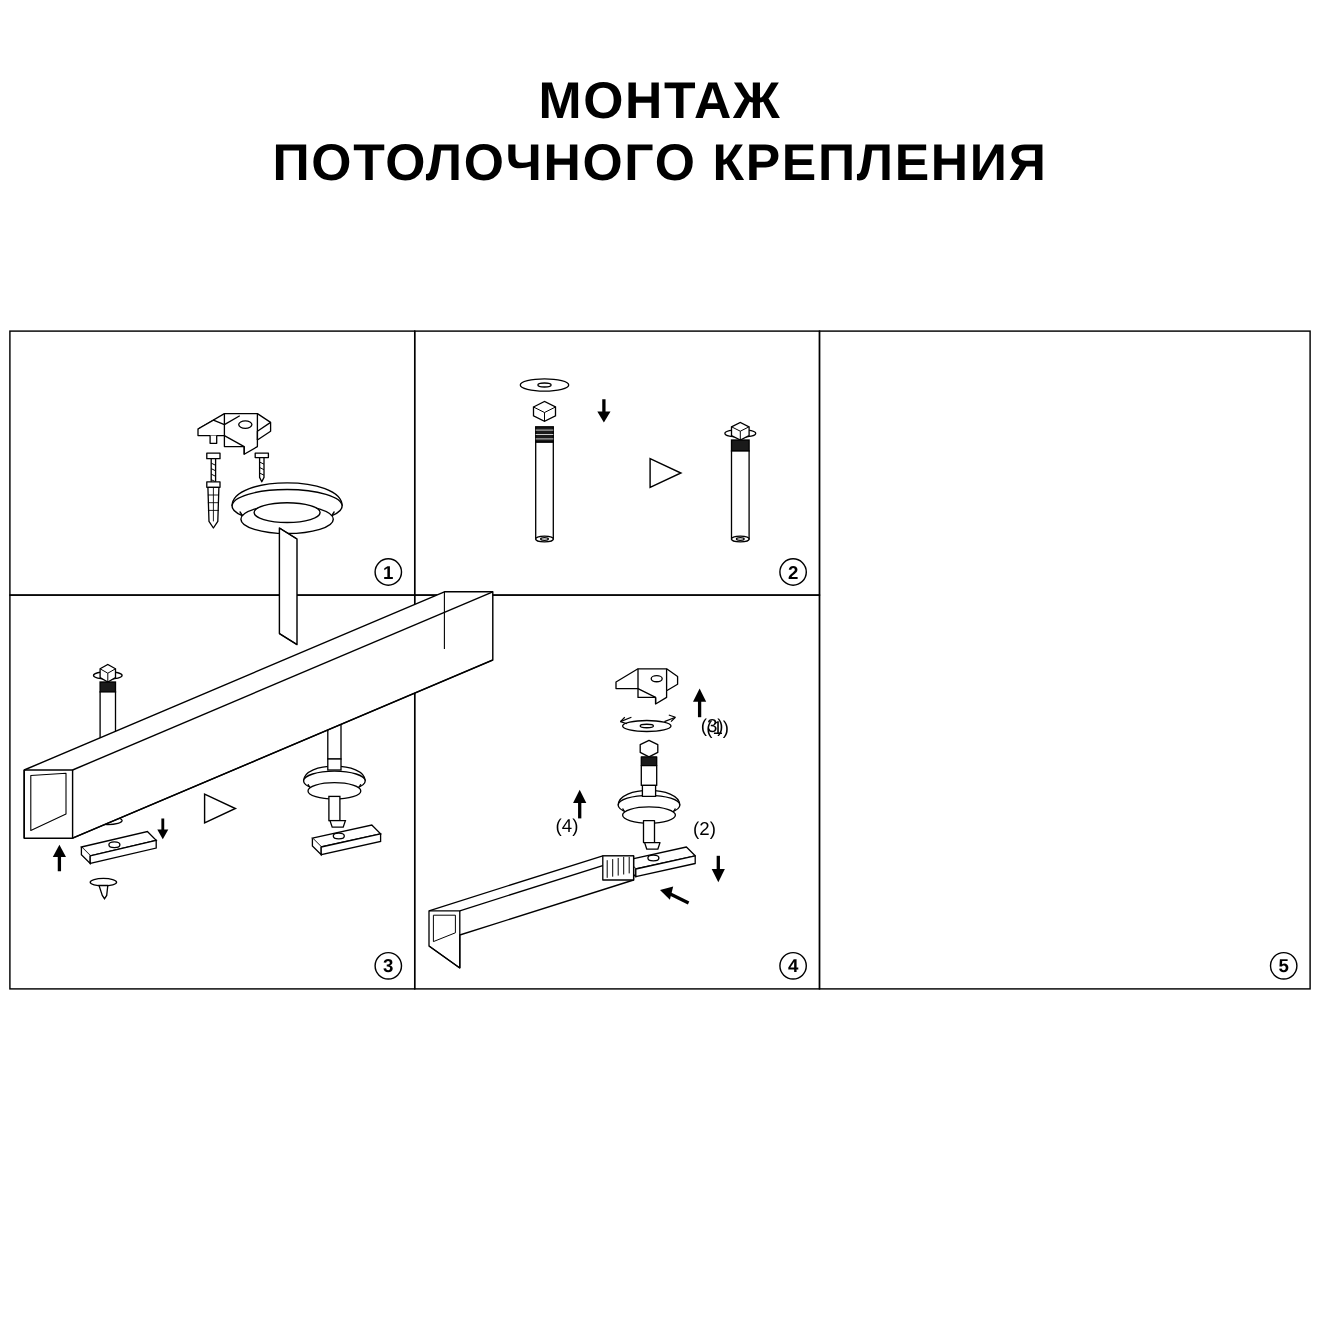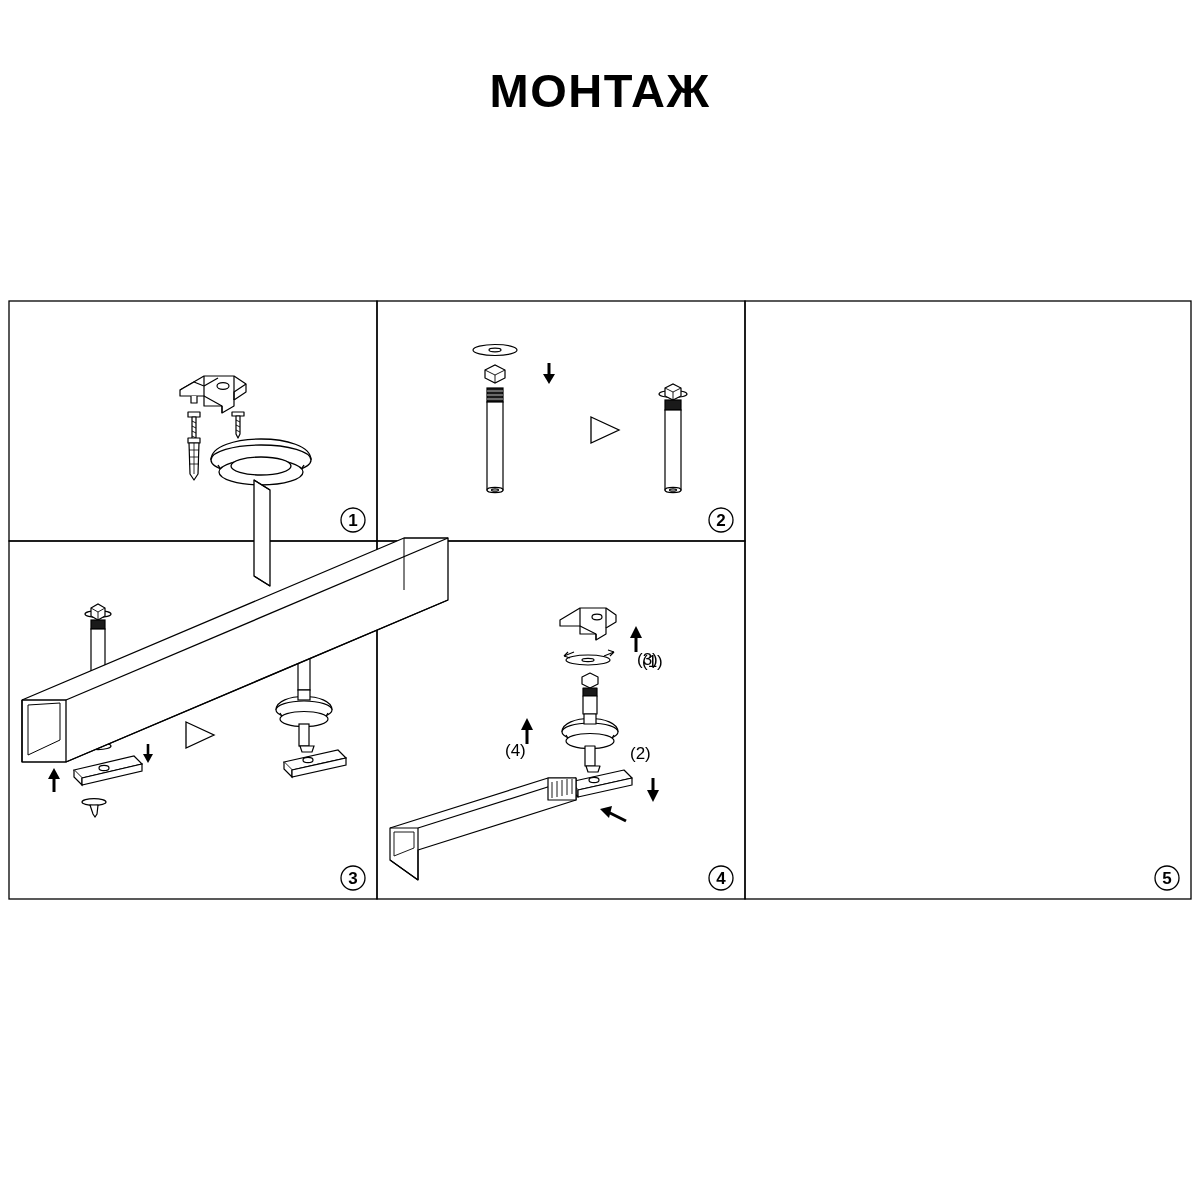--- a/index.html
+++ b/index.html
@@ -55,20 +55,21 @@
     font-family: "Liberation Sans", sans-serif;
   }
 </style>
 </head>
 <body>
 
 <div class="page">
 
   <div class="title-block">
     <div class="title-line">МОНТАЖ</div>
+    <div class="title-line">ПОТОЛОЧНОГО КРЕПЛЕНИЯ</div>
   </div>
 
   <div class="diagram-wrap">
     <svg class="diagram" width="1184" height="620" viewBox="0 0 1184 620" xmlns="http://www.w3.org/2000/svg">
       <defs>
         <marker id="arrowEnd" markerWidth="9" markerHeight="9" refX="7" refY="4.5" orient="auto">
           <path d="M0,0 L9,4.5 L0,9 z" fill="#000"></path>
         </marker>
       </defs>
 

